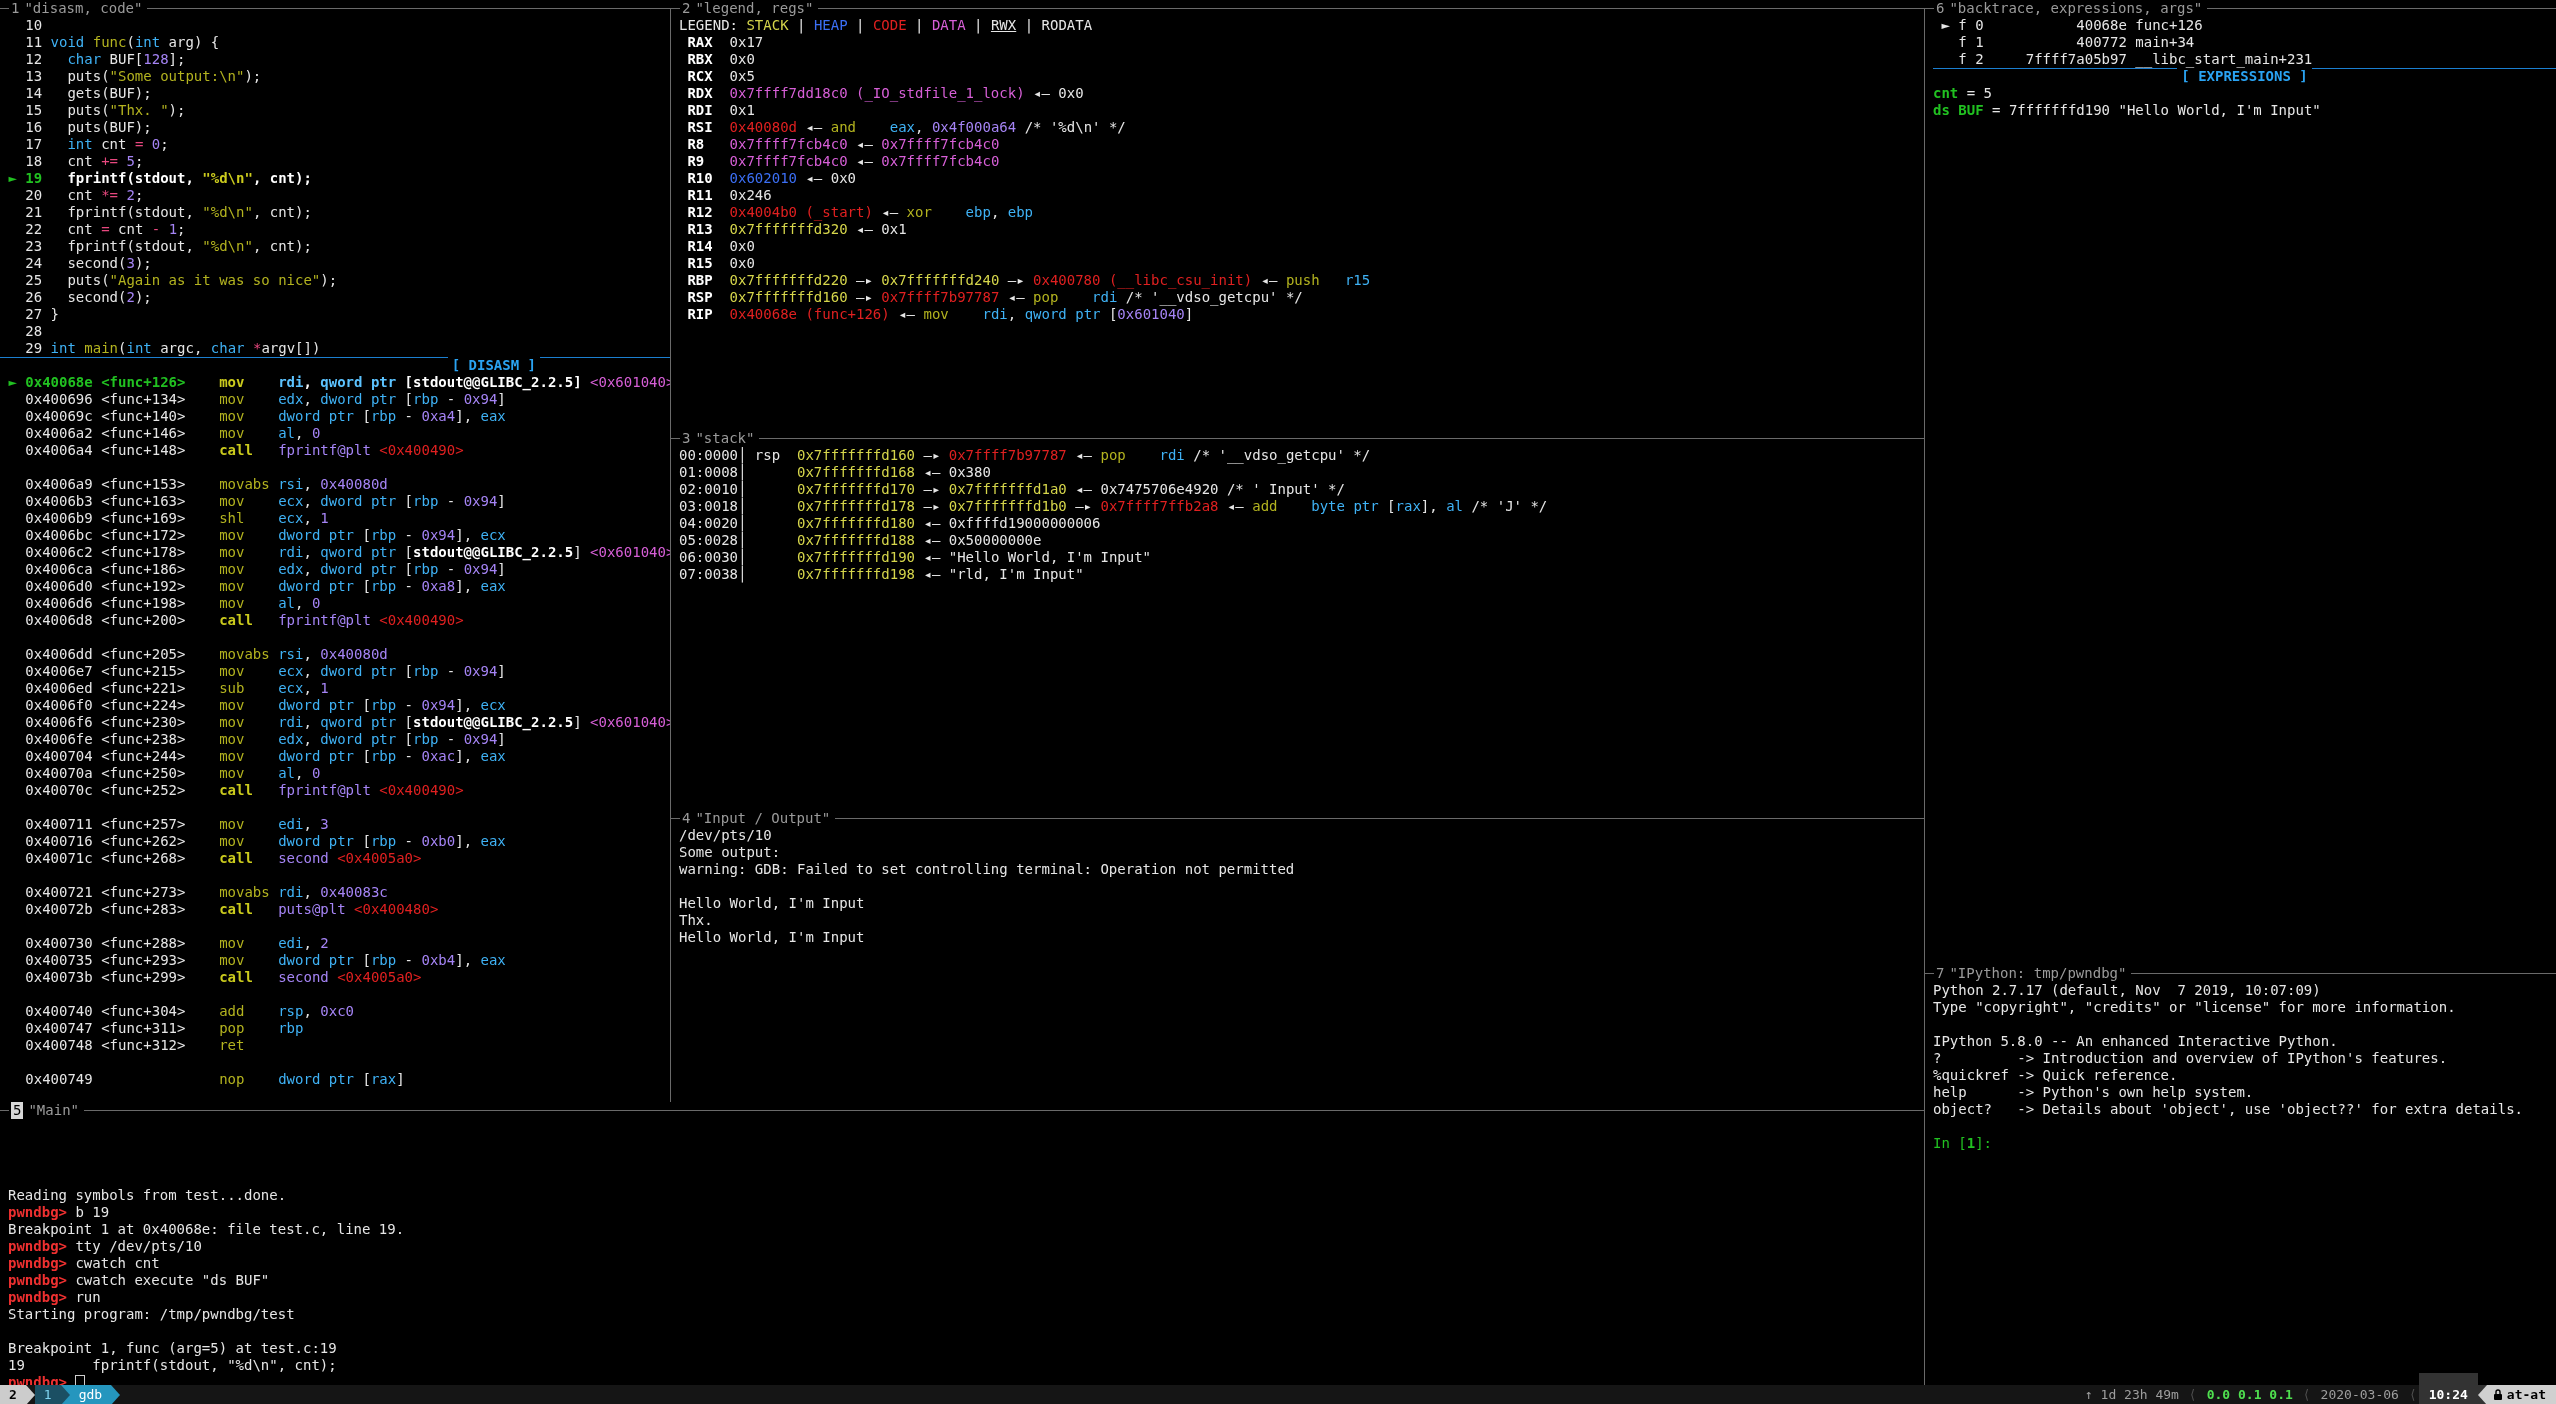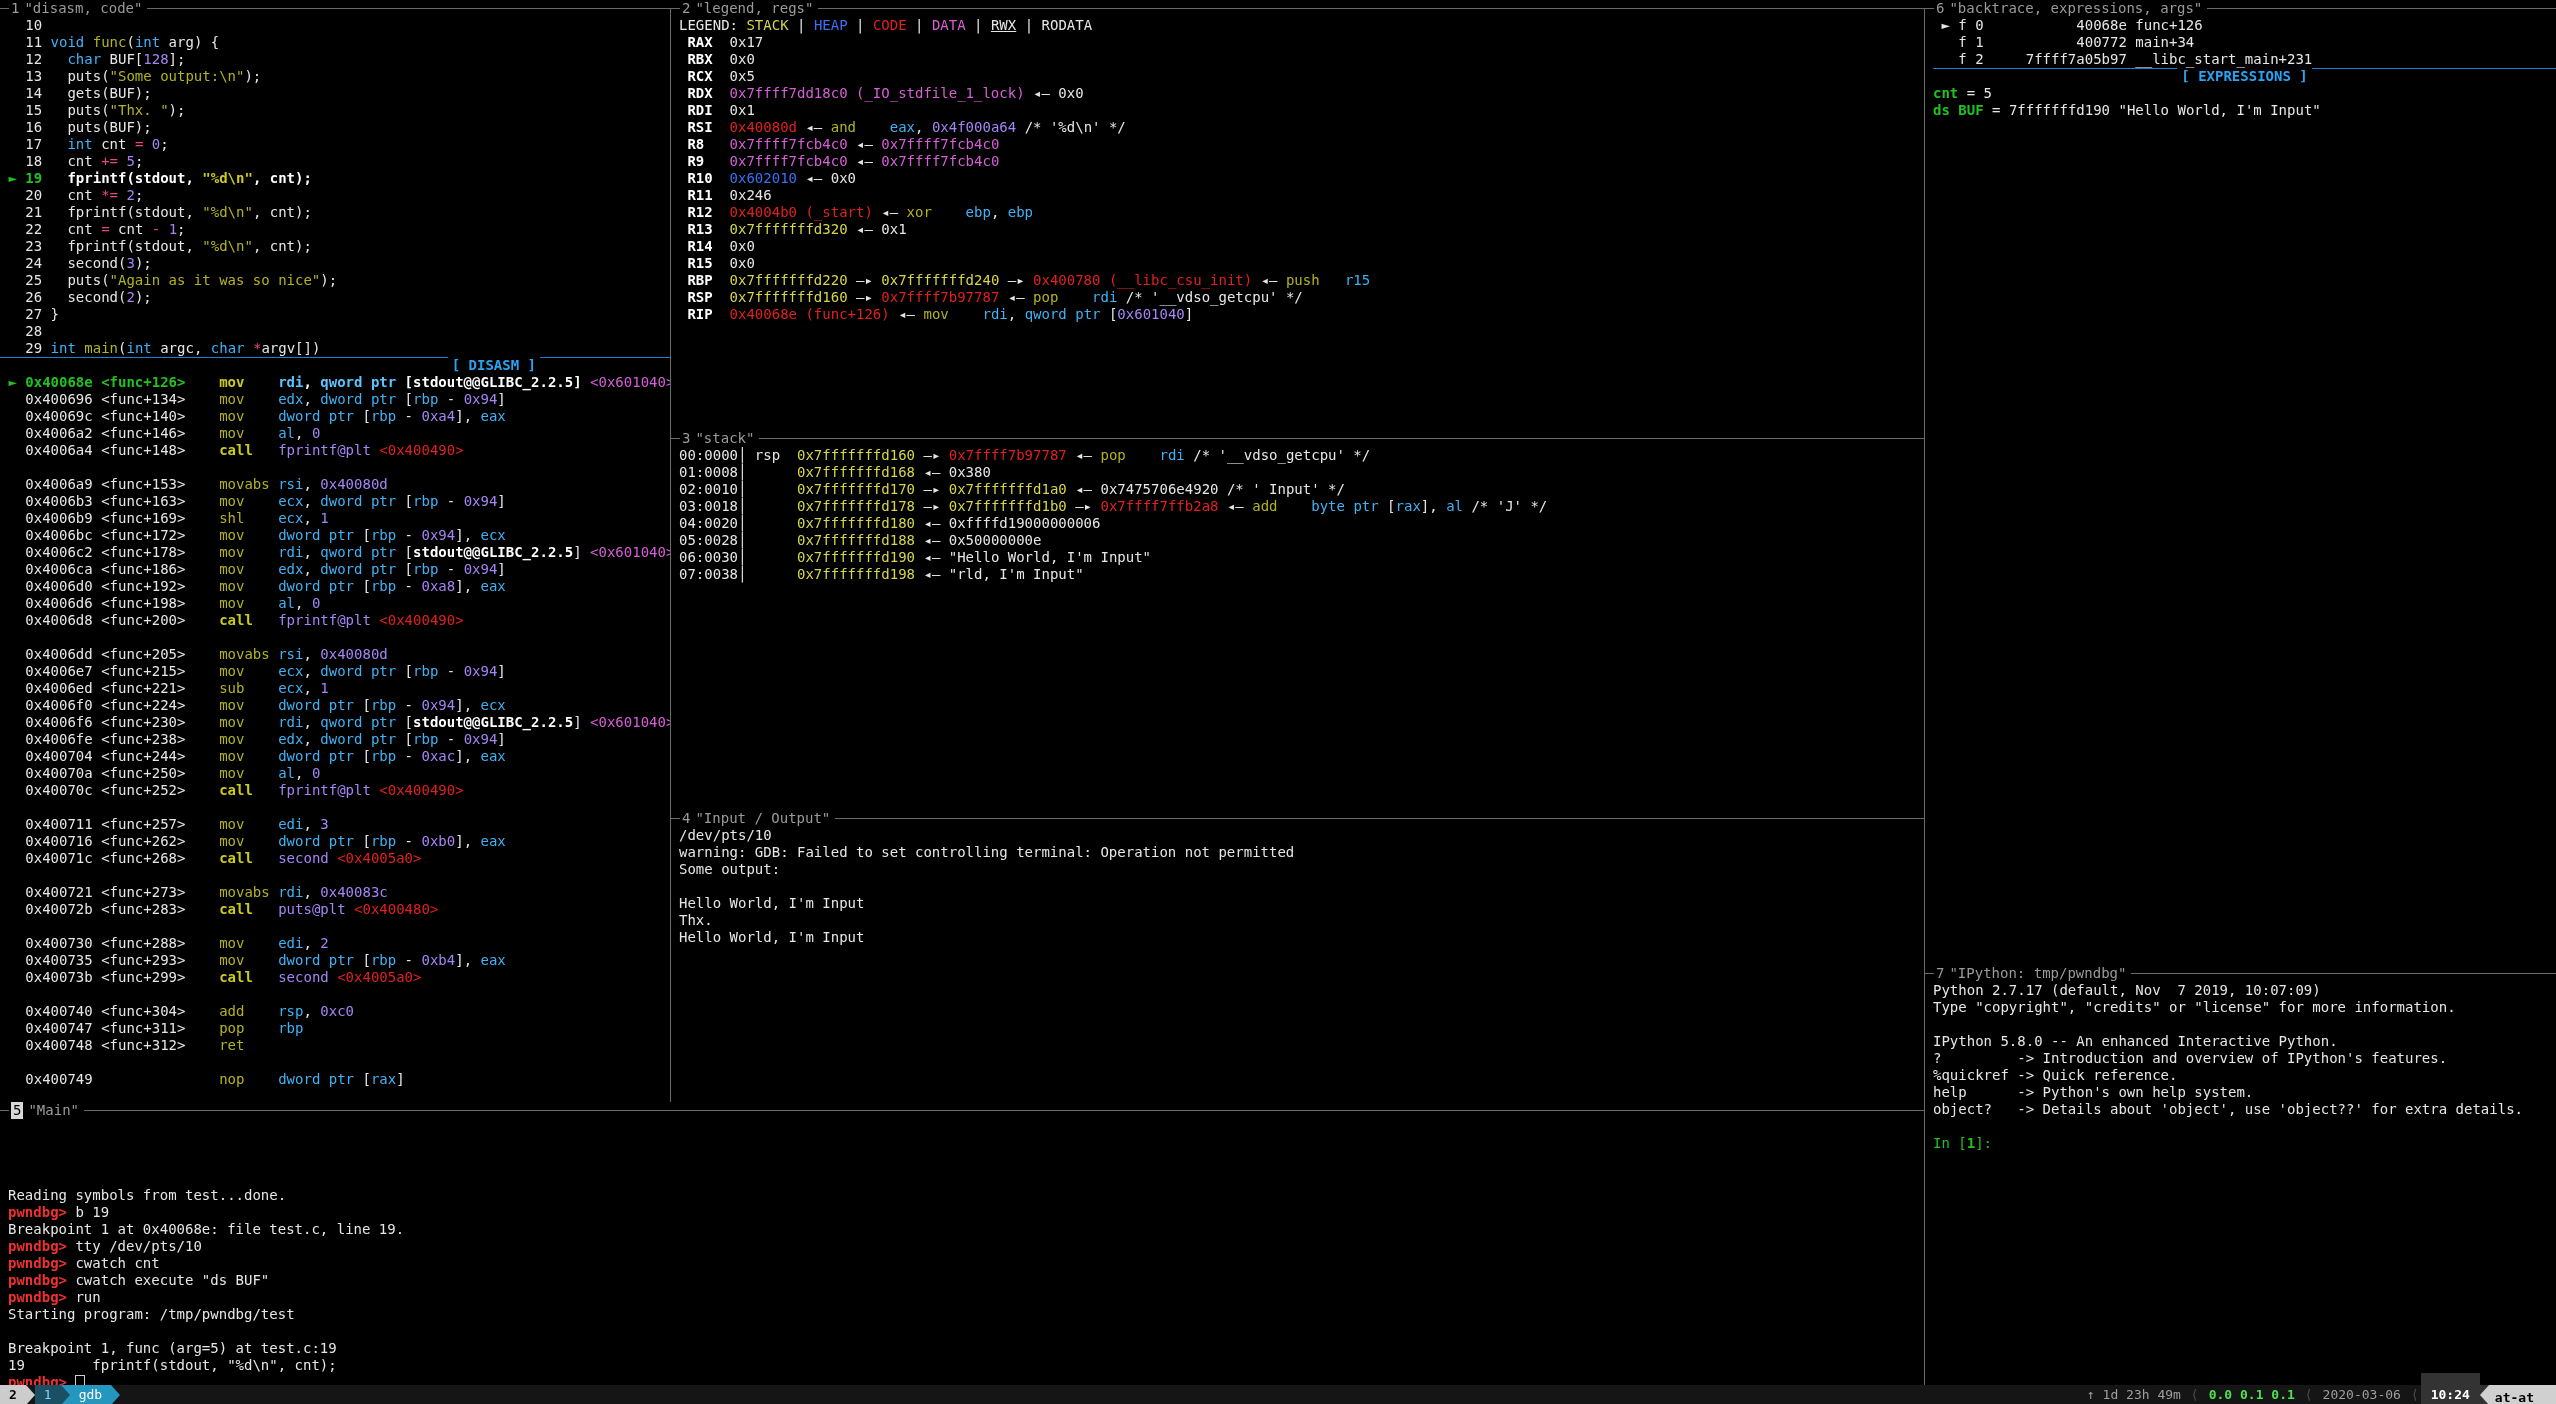--- a/index.html
+++ b/index.html
@@ -52,21 +52,21 @@
   .tri-r.t-session{border-left:9px solid #cccccc;}
   .tri-r.t-winidx{border-left:9px solid #1b4f63;background:#2596be;}
   .tri-r.t-winname{border-left:9px solid #2596be;}
   .sb-right{margin-left:auto;display:flex;align-items:center;height:19px;}
   .sb-dim{color:#9e9e9e;padding:0 8px;}
   .sb-sep{color:#4f4f4f;padding:0 2px;}
   .sb-load{color:#4fe04f;font-weight:bold;padding:6px 8px;}
   .sb-time{background:#333333;color:#fff;font-weight:bold;height:19px;display:flex;align-items:center;padding:12px 10px;}
   .tri-l{width:0;height:0;border-top:10px solid transparent;border-bottom:10px solid transparent;}
   .tri-l.t-host{border-right:9px solid #d0d0d0;background:#333333;}
-  .sb-host{background:#d0d0d0;color:#000;font-weight:bold;height:19px;display:flex;align-items:center;gap:4px;padding:0 22px 0 6px;flex-direction:column;}
+  .sb-host{background:#d0d0d0;color:#000;font-weight:bold;height:19px;display:flex;align-items:center;gap:4px;padding:0 10px 0 6px;}
 </style>
 </head>
 <body>
 
 <div id="screen">
 
   <div class="pane" style="left:0;top:0;width:670px;height:1102px;">
     <div class="pane-title">
       <span class="dash"></span><span class="num">1</span><span class="pt">"disasm, code"</span><span class="fill"></span>
     </div>
@@ -178,22 +178,22 @@
         <div class="line"><span class="c-w">07:0038│      </span><span class="c-Y2">0x7fffffffd198</span><span class="c-w"> ◂— "rld, I'm Input"</span></div>
       </div>
   </div>
 
   <div class="pane" style="left:671px;top:810px;width:1253px;height:292px;">
     <div class="pane-title">
       <span class="dash"></span><span class="num">4</span><span class="pt">"Input / Output"</span><span class="fill"></span>
     </div>
     <div class="pb">
         <div class="line c-w">/dev/pts/10</div>
+        <div class="line c-w">Some output:</div>
         <div class="line c-w">warning: GDB: Failed to set controlling terminal: Operation not permitted</div>
-        <div class="line c-w">Some output:</div>
         <div class="line c-w"></div>
         <div class="line c-w">Hello World, I'm Input</div>
         <div class="line c-w">Thx. </div>
         <div class="line c-w">Hello World, I'm Input</div>
       </div>
   </div>
 
   <div class="pane" style="left:0;top:1102px;width:1924px;height:289px;">
     <div class="pane-title">
       <span class="dash"></span><span class="num active">5</span><span class="pt">"Main"</span><span class="fill"></span>

